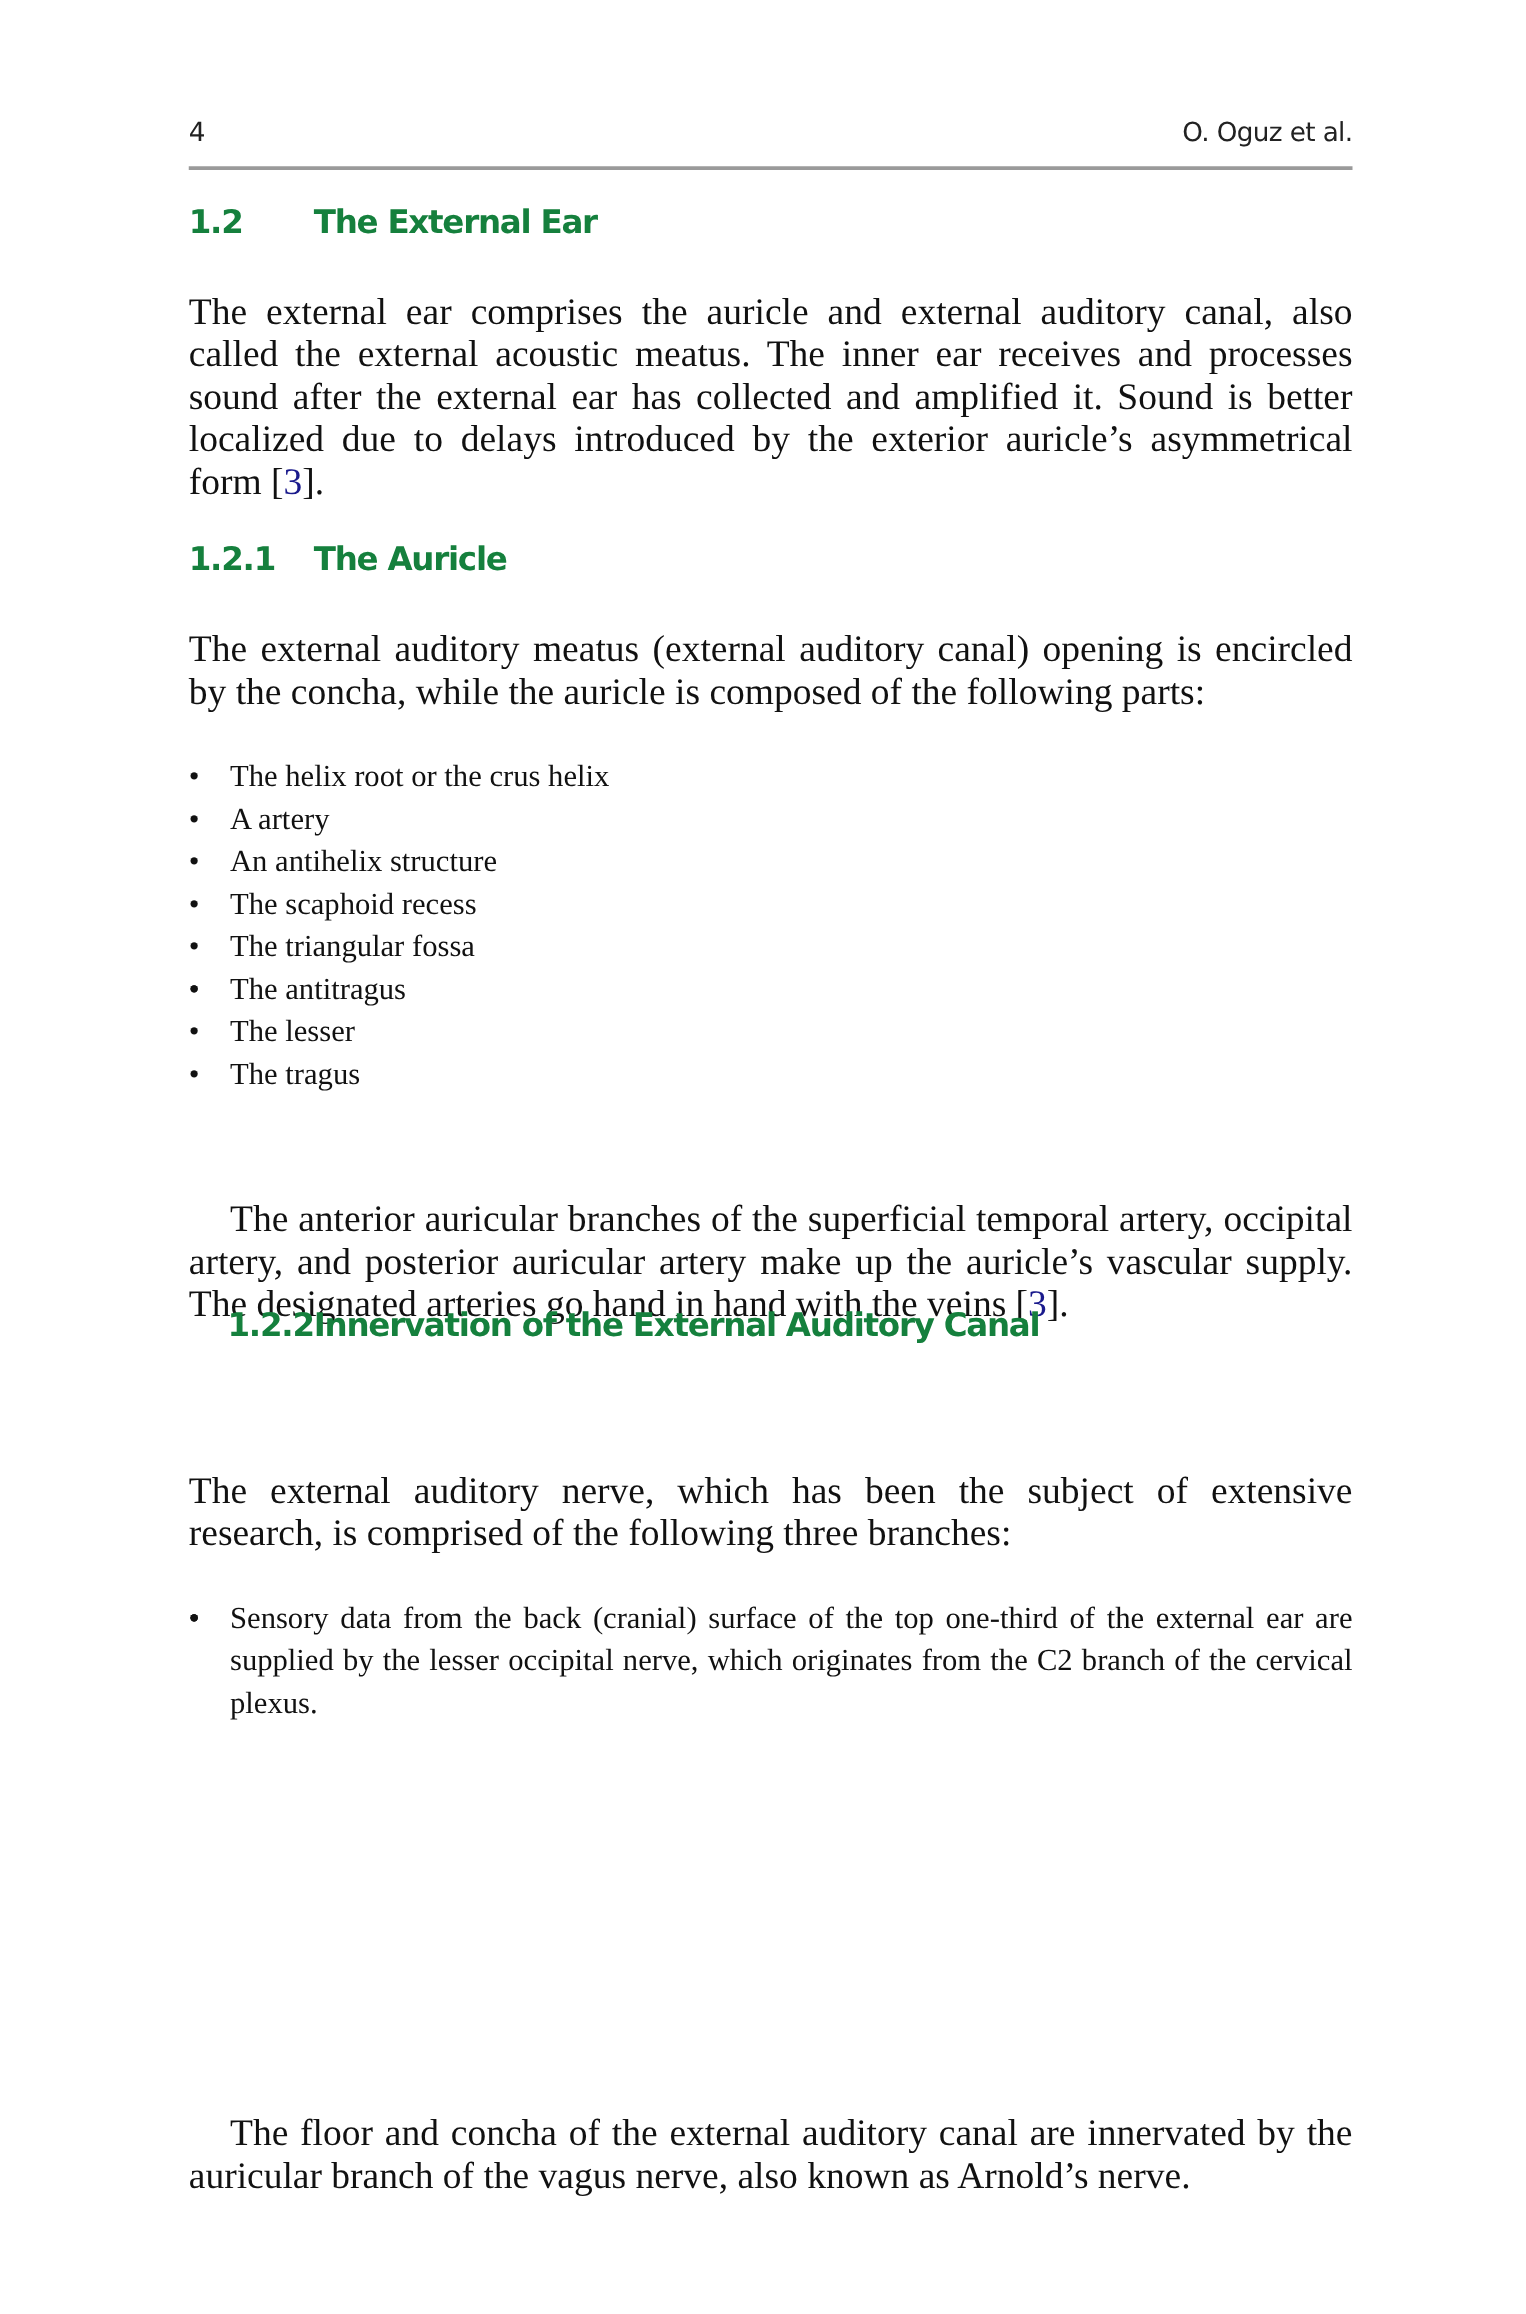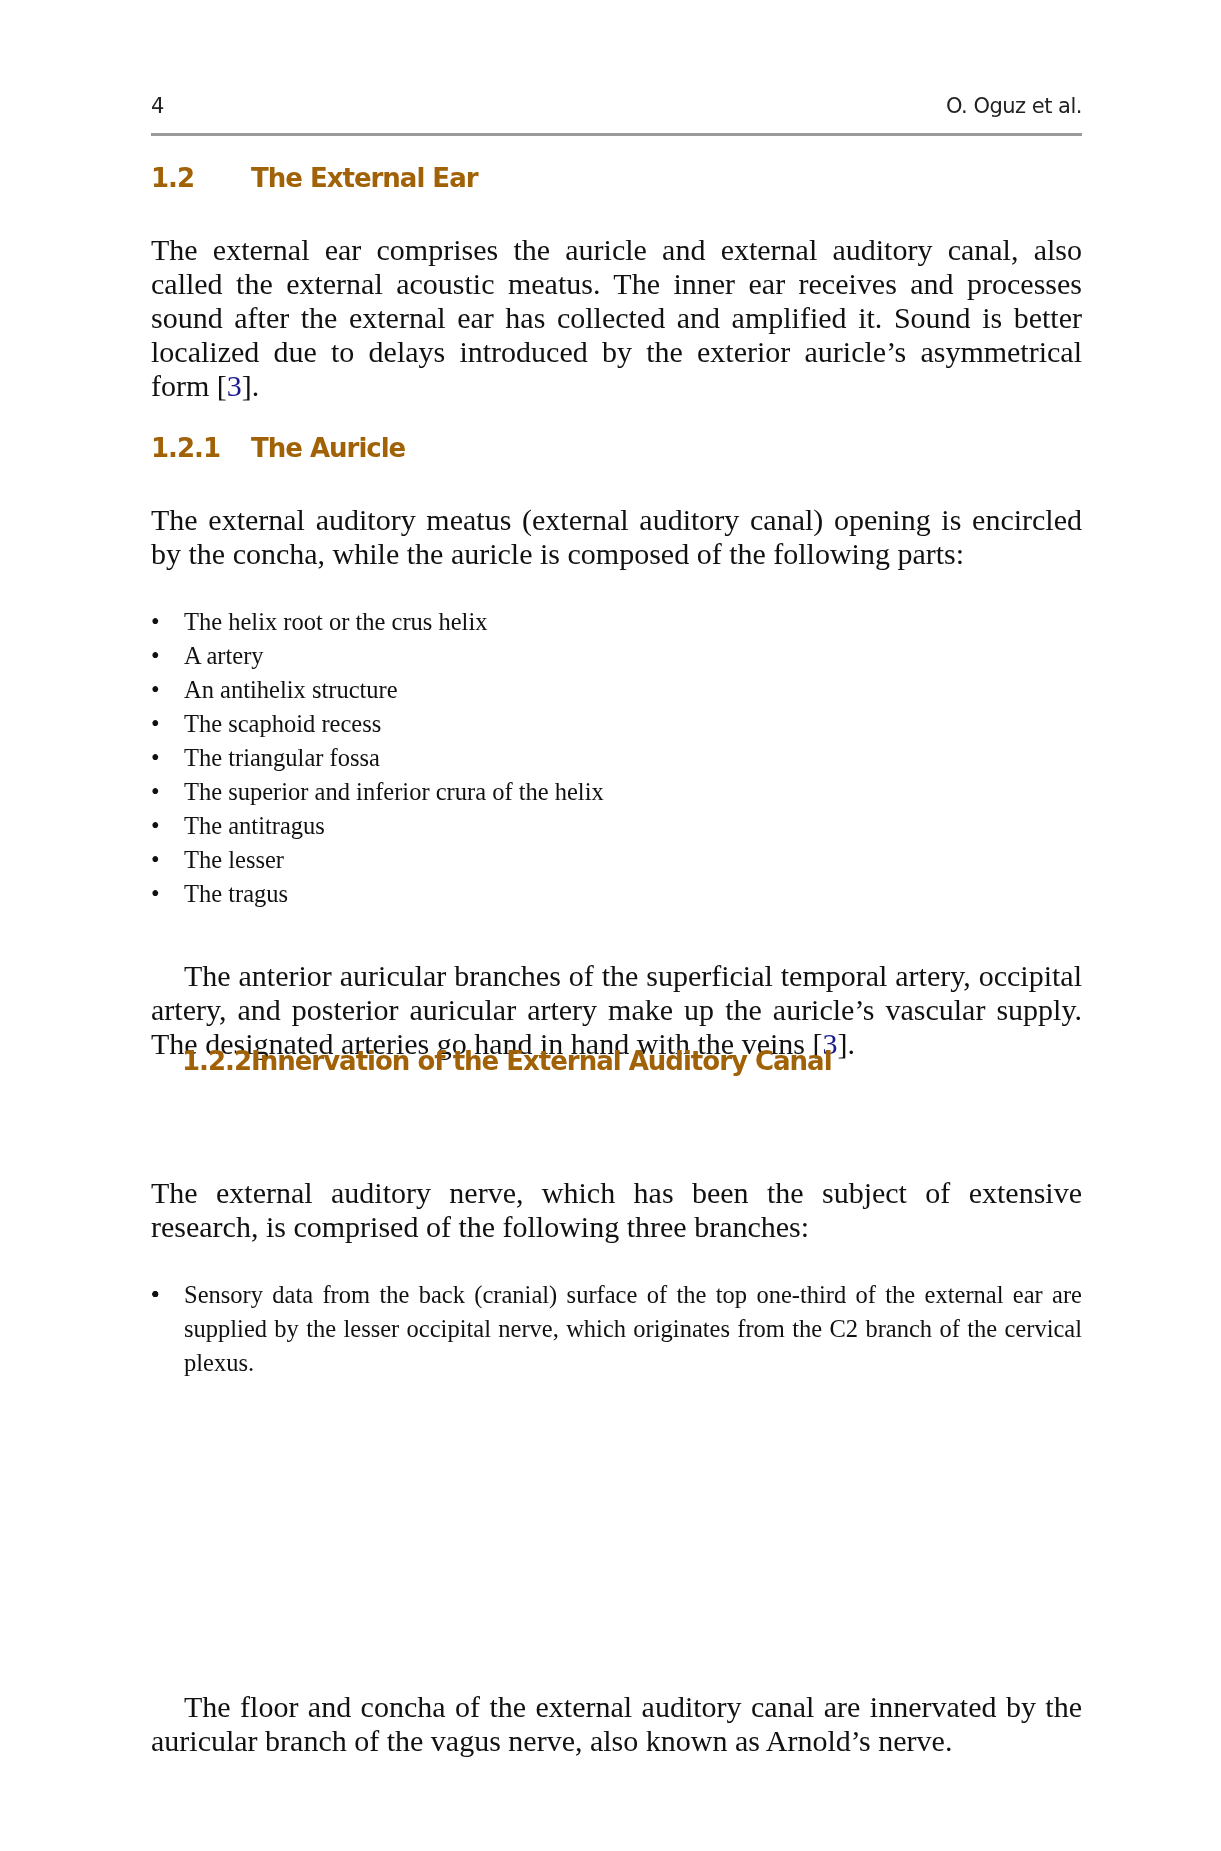--- a/index.html
+++ b/index.html
@@ -8,21 +8,21 @@
   .running-head {
     position: absolute; top: 94px; left: 0; width: 931px; height: 30px;
     font-family: "DejaVu Sans", sans-serif; font-size: 21px; color: #222;
     letter-spacing: -0.5px;
   }
   .running-head .pg { position: absolute; left: 0; top: 0; }
   .running-head .auth { position: absolute; right: 0; top: 0; }
   .rule { position: absolute; top: 133px; left: 0; width: 931px; height: 3px; background: #9a9a9a; }
   .h2, .h3 {
     position: absolute; left: 0;
-    font-family: "DejaVu Sans", sans-serif; font-weight: bold; color: #a16207;
+    font-family: "DejaVu Sans", sans-serif; font-weight: bold; color: #15803d;
     font-size: 26px; letter-spacing: -1px; white-space: nowrap;
   }
   .h2 .num, .h3 .num { display: inline-block; width: 100px; }
   .para {
     position: absolute; left: 0; width: 931px;
     font-family: "Liberation Serif", serif; font-size: 30px; line-height: 34px;
     color: #111; text-align: justify; text-align-last: left;
   }
   .para.indent { text-indent: 33px; margin-top: 16px; }
   .cite { color: #1a1a8c; }
@@ -58,21 +58,21 @@
   </div>
 
   <div class="para" style="top:503px;">The external auditory meatus (external auditory canal) opening is encircled by the concha, while the auricle is composed of the following parts:</div>
 
   <ul class="blist short" style="top:605px;">
     <li><span class="bullet">•</span><span>The helix root or the crus helix</span></li>
     <li><span class="bullet">•</span><span>A artery</span></li>
     <li><span class="bullet">•</span><span>An antihelix structure</span></li>
     <li><span class="bullet">•</span><span>The scaphoid recess</span></li>
     <li><span class="bullet">•</span><span>The triangular fossa</span></li>
-    <li><span class="bullet">•</span><span>The superior and inferior crura of the helix</span></li>
+    <li><span class="bullet">•</span></li>
     <li><span class="bullet">•</span><span>The antitragus</span></li>
     <li><span class="bullet">•</span><span>The lesser</span></li>
     <li><span class="bullet">•</span><span>The tragus</span></li>
   </ul>
 
   <div class="para indent" style="top:943px;">
     <span>The anterior auricular branches of the superficial temporal artery, occipital artery, and posterior auricular artery make up the auricle’s vascular supply. The designated arteries go hand in hand with the veins [</span><span class="cite">3</span><span>].</span>
   </div>
 
   <div class="h3" style="top:1046px;text-align:right;">

